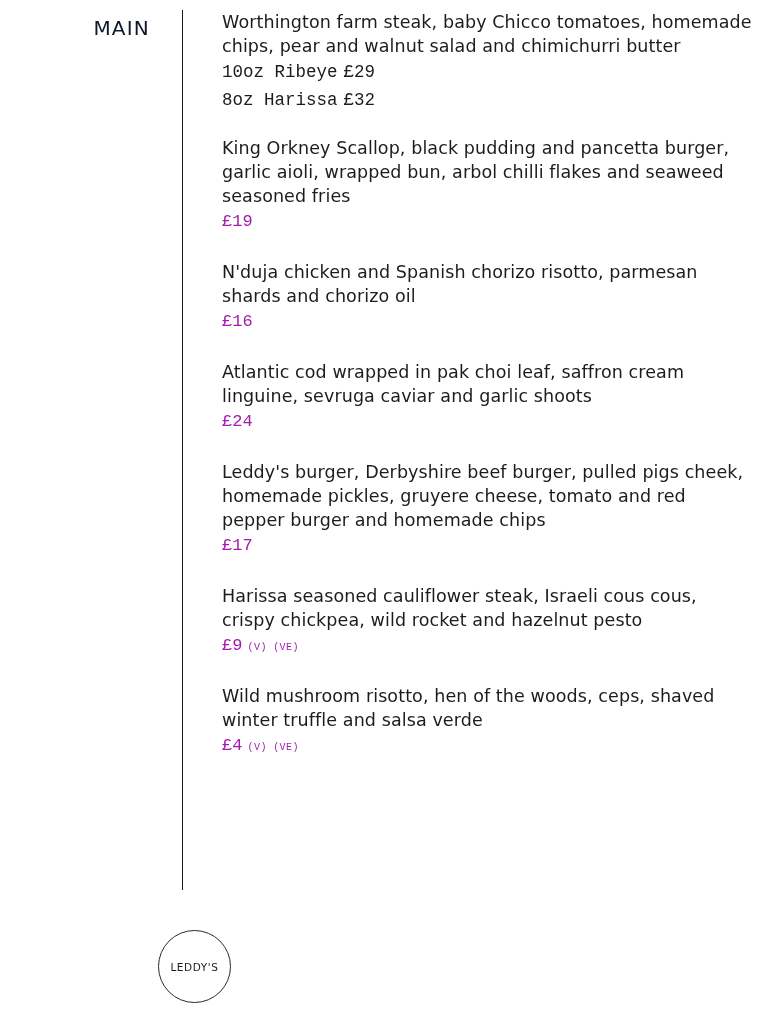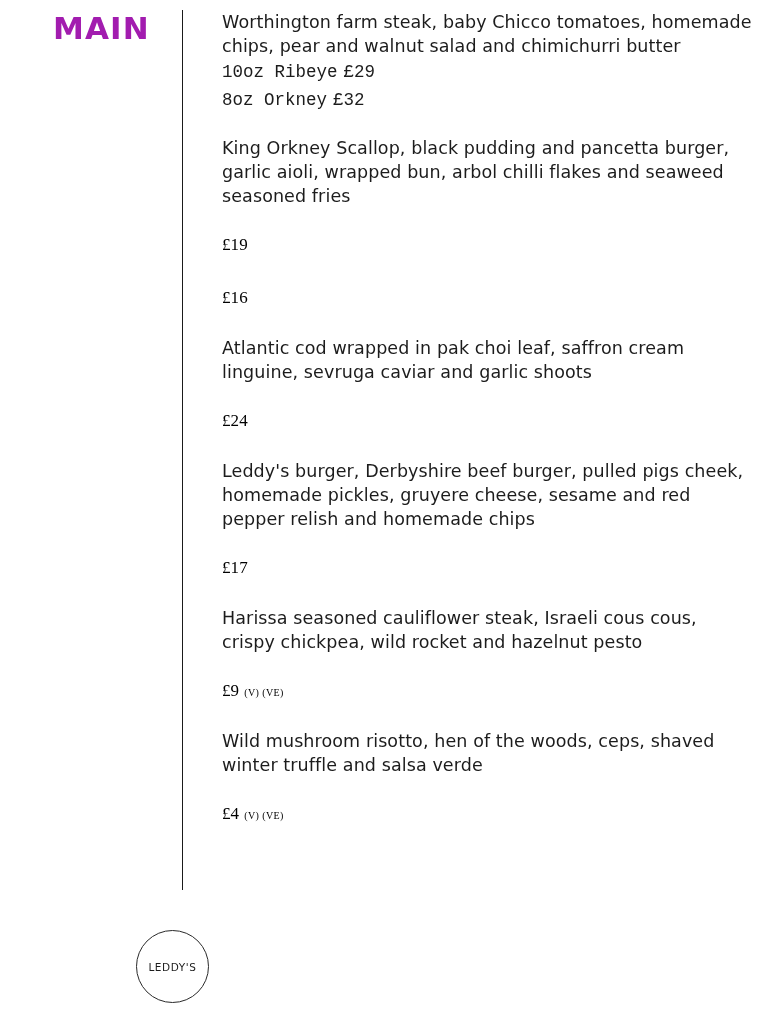--- a/index.html
+++ b/index.html
@@ -25,25 +25,25 @@
     position: absolute;
     left: 0;
     top: 14px;
     width: 182px;
     text-align: right;
     padding-right: 32px;
     box-sizing: border-box;
   }
   .heading-line {
     font-family: "DejaVu Sans", sans-serif;
-    font-weight: bold;
-    font-size: 31px;
+    font-weight: normal;
+    font-size: 20px;
     letter-spacing: 1.2px;
     line-height: 29px;
-    color: #a21caf;
+    color: #0f172a;
     text-transform: uppercase;
   }
   
   .divider {
     position: absolute;
     left: 182px;
     top: 10px;
     width: 1px;
     height: 880px;
     background: #1a1a1a;
@@ -62,45 +62,44 @@
     margin-bottom: 0;
   }
   .desc {
     font-family: "DejaVu Sans", sans-serif;
     font-size: 17.5px;
     line-height: 24px;
     color: #1c1c1c;
     letter-spacing: 0.1px;
   }
   .price-row {
-    font-family: Liberation Serif, serif;
+    font-family: Liberation Mono, monospace;
     font-size: 17px;
     line-height: 28px;
-    color: #000000;
+    color: #a21caf;
     letter-spacing: 0.1px;
-    margin-top: 23px;
   }
   .price-row .tags {
     font-size: 10px;
     letter-spacing: 0.4px;
     margin-left: 5px;
   }
   .option-row {
     font-family: Liberation Mono, monospace;
     font-size: 17.5px;
     line-height: 28px;
     color: #1c1c1c;
   }
   .option-row .opt-price {
     margin-left: 6px;
   }
   
   .logo {
     position: absolute;
-    left: 136px;
+    left: 158px;
     top: 930px;
     width: 71px;
     height: 71px;
     border: 1px solid #2a2a2a;
     border-radius: 50%;
     display: flex;
     align-items: center;
     justify-content: center;
   }
   .logo-text {
@@ -122,46 +121,47 @@
   <div class="divider"></div>
 
   <div class="menu-col">
 
     <div class="menu-item">
       <div class="desc">Worthington farm steak, baby Chicco tomatoes, homemade chips, pear and walnut salad and chimichurri butter</div>
       <div class="option-row">
         <span>10oz Ribeye</span><span class="opt-price">£29</span>
       </div>
       <div class="option-row">
-        <span>8oz Orkney</span><span class="opt-price">£32</span>
+        <span>8oz Harissa</span><span class="opt-price">£32</span>
       </div>
     </div>
 
     <div class="menu-item">
       <div class="desc">King Orkney Scallop, black pudding and pancetta burger, garlic aioli, wrapped bun, arbol chilli flakes and seaweed seasoned fries</div>
       <div class="price-row">
         <span>£19</span><span class="tags"></span>
       </div>
     </div>
 
     <div class="menu-item">
+      <div class="desc">N'duja chicken and Spanish chorizo risotto, parmesan shards and chorizo oil</div>
       <div class="price-row">
         <span>£16</span><span class="tags"></span>
       </div>
     </div>
 
     <div class="menu-item">
       <div class="desc">Atlantic cod wrapped in pak choi leaf, saffron cream linguine, sevruga caviar and garlic shoots</div>
       <div class="price-row">
         <span>£24</span><span class="tags"></span>
       </div>
     </div>
 
     <div class="menu-item">
-      <div class="desc">Leddy's burger, Derbyshire beef burger, pulled pigs cheek, homemade pickles, gruyere cheese, sesame and red pepper relish and homemade chips</div>
+      <div class="desc">Leddy's burger, Derbyshire beef burger, pulled pigs cheek, homemade pickles, gruyere cheese, tomato and red pepper burger and homemade chips</div>
       <div class="price-row">
         <span>£17</span><span class="tags"></span>
       </div>
     </div>
 
     <div class="menu-item">
       <div class="desc">Harissa seasoned cauliflower steak, Israeli cous cous, crispy chickpea, wild rocket and hazelnut pesto</div>
       <div class="price-row">
         <span>£9</span><span class="tags">(V) (VE)</span>
       </div>

